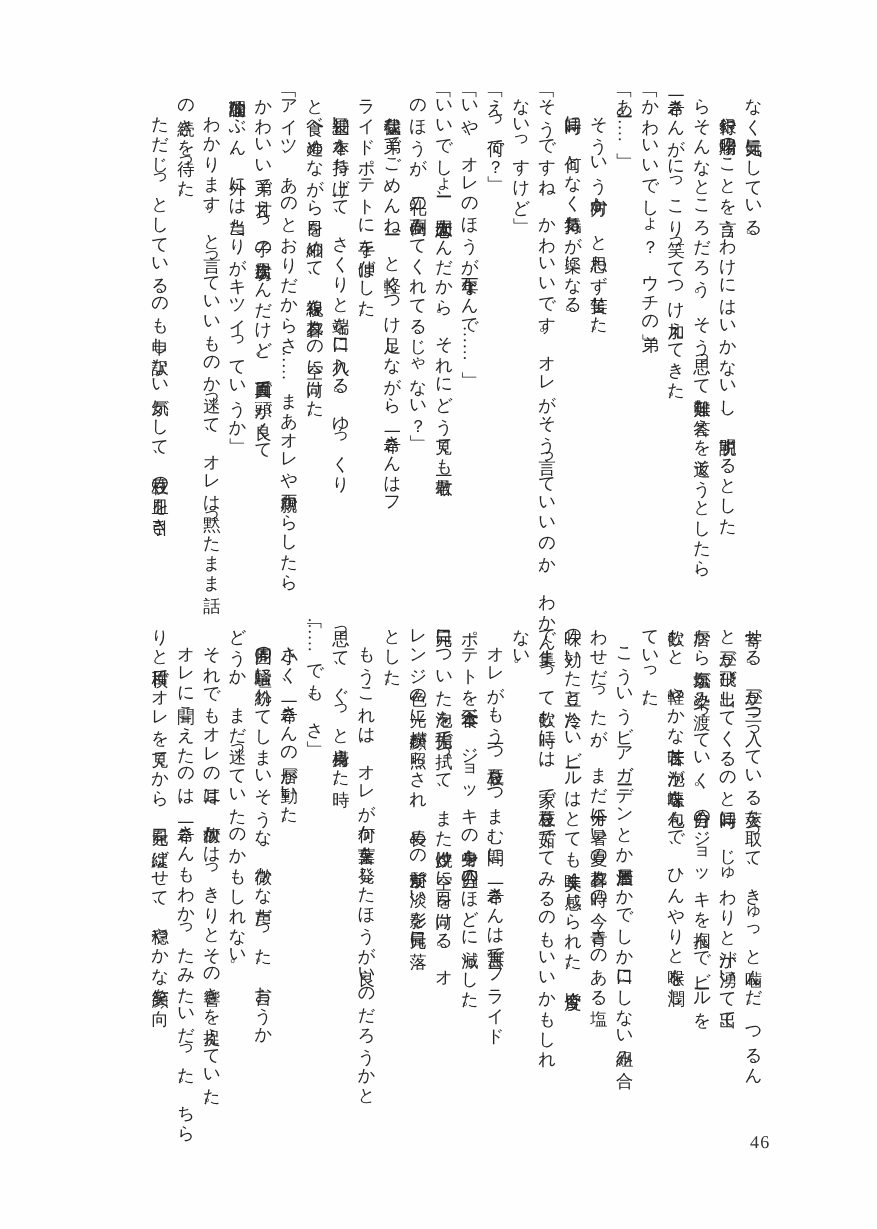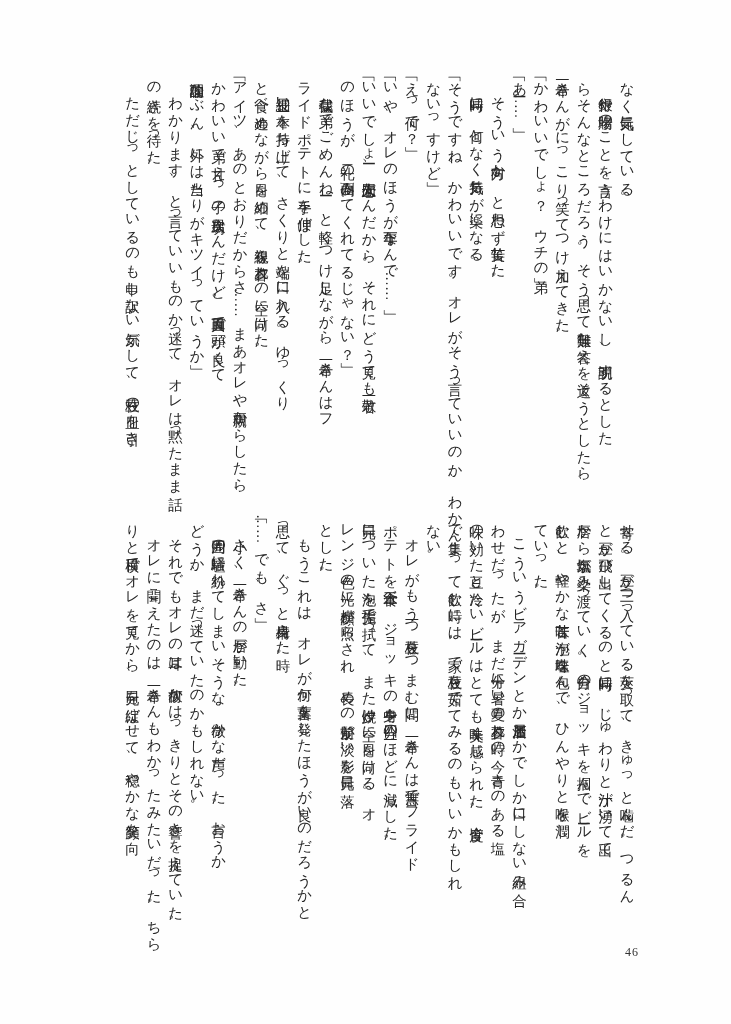--- a/index.html
+++ b/index.html
@@ -30,21 +30,21 @@
   .text-block-upper { top: 72px; }
   .text-block-lower { top: 514px; }
   .text-line {
     margin: 0;
     padding: 0;
   }
   .page-number {
     position: absolute;
     left: 625px;
     top: 945px;
-    font-size: 12px;
+    font-size: 15px;
     letter-spacing: 1px;
     color: #333333;
   }
 </style>
 </head>
 <body>
 
 <div class="page">
   <div class="text-block text-block-upper">
       <p class="text-line">なく元気にしている。</p>

